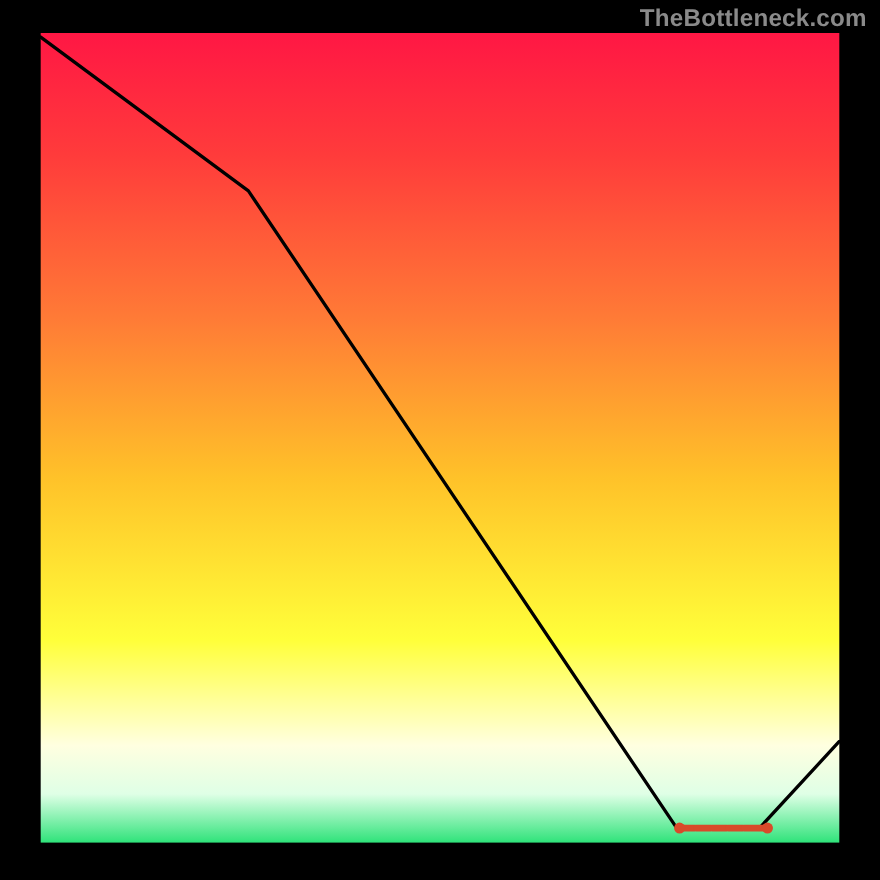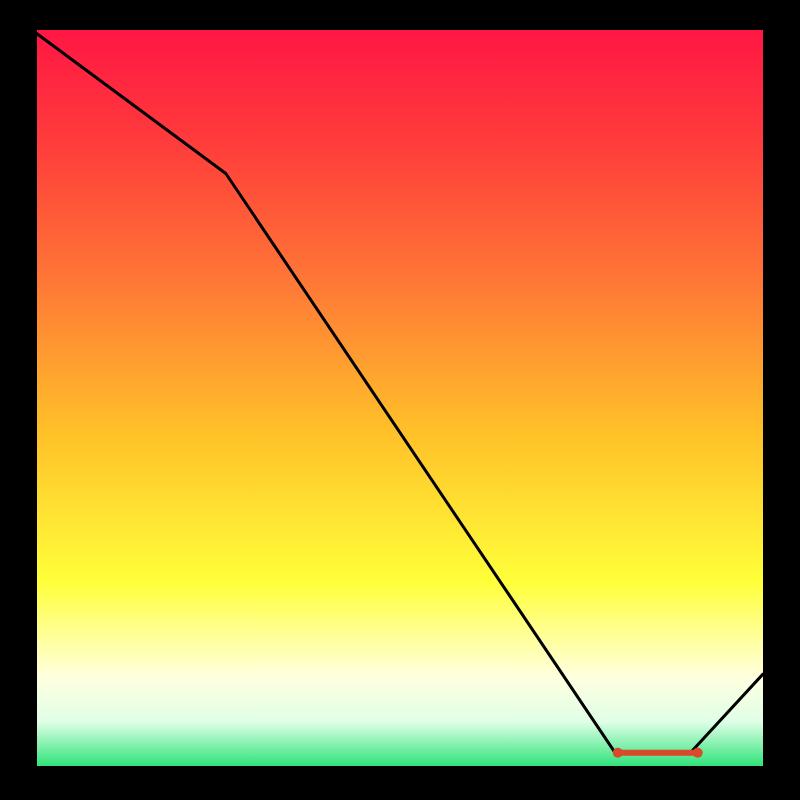--- a/index.html
+++ b/index.html
@@ -30,20 +30,21 @@
     position: absolute;
     left: 0;
     top: 0;
   }
 </style>
 </head>
 <body>
 
 <div class="chart-wrap">
 
+  <div class="watermark">TheBottleneck.com</div>
 
   <svg class="plot" width="800" height="800" viewBox="0 0 800 800">
     <defs>
       <linearGradient id="bg-grad" x1="0" y1="0" x2="0" y2="1">
           <stop offset="0%" stop-color="#ff1744"></stop>
           <stop offset="15%" stop-color="#ff3b3b"></stop>
           <stop offset="35%" stop-color="#ff7a36"></stop>
           <stop offset="55.00000000000001%" stop-color="#ffc229"></stop>
           <stop offset="75%" stop-color="#ffff3a"></stop>
           <stop offset="88%" stop-color="#ffffe0"></stop>

